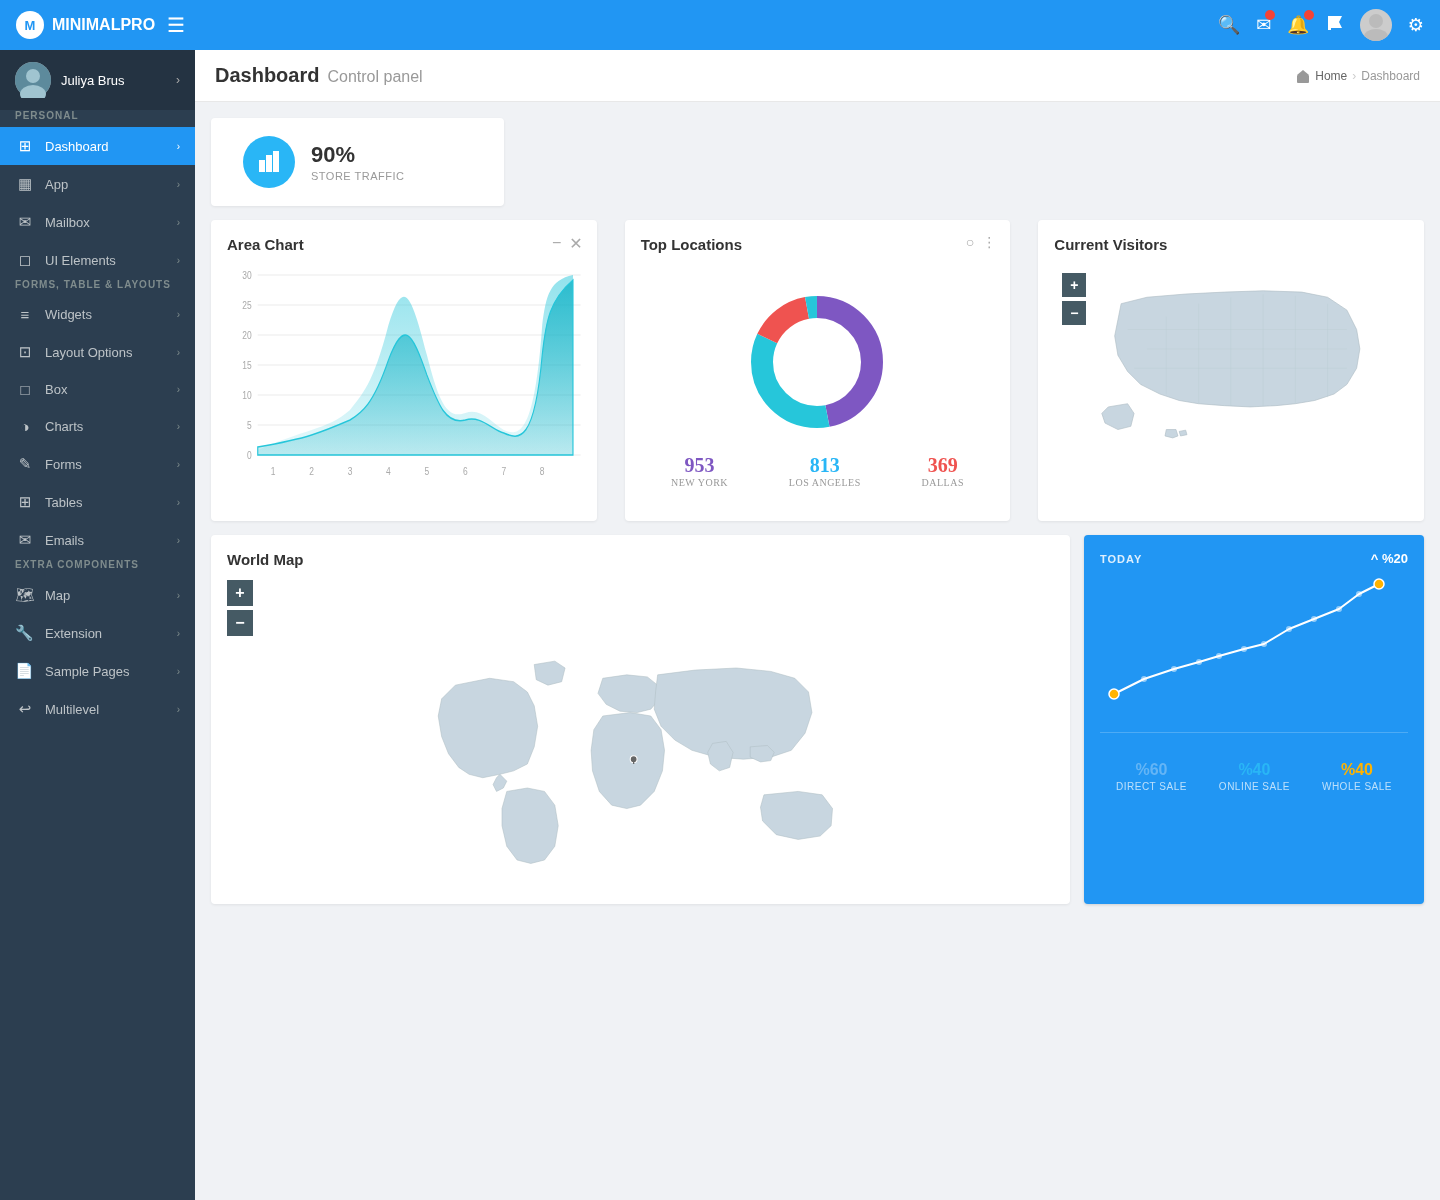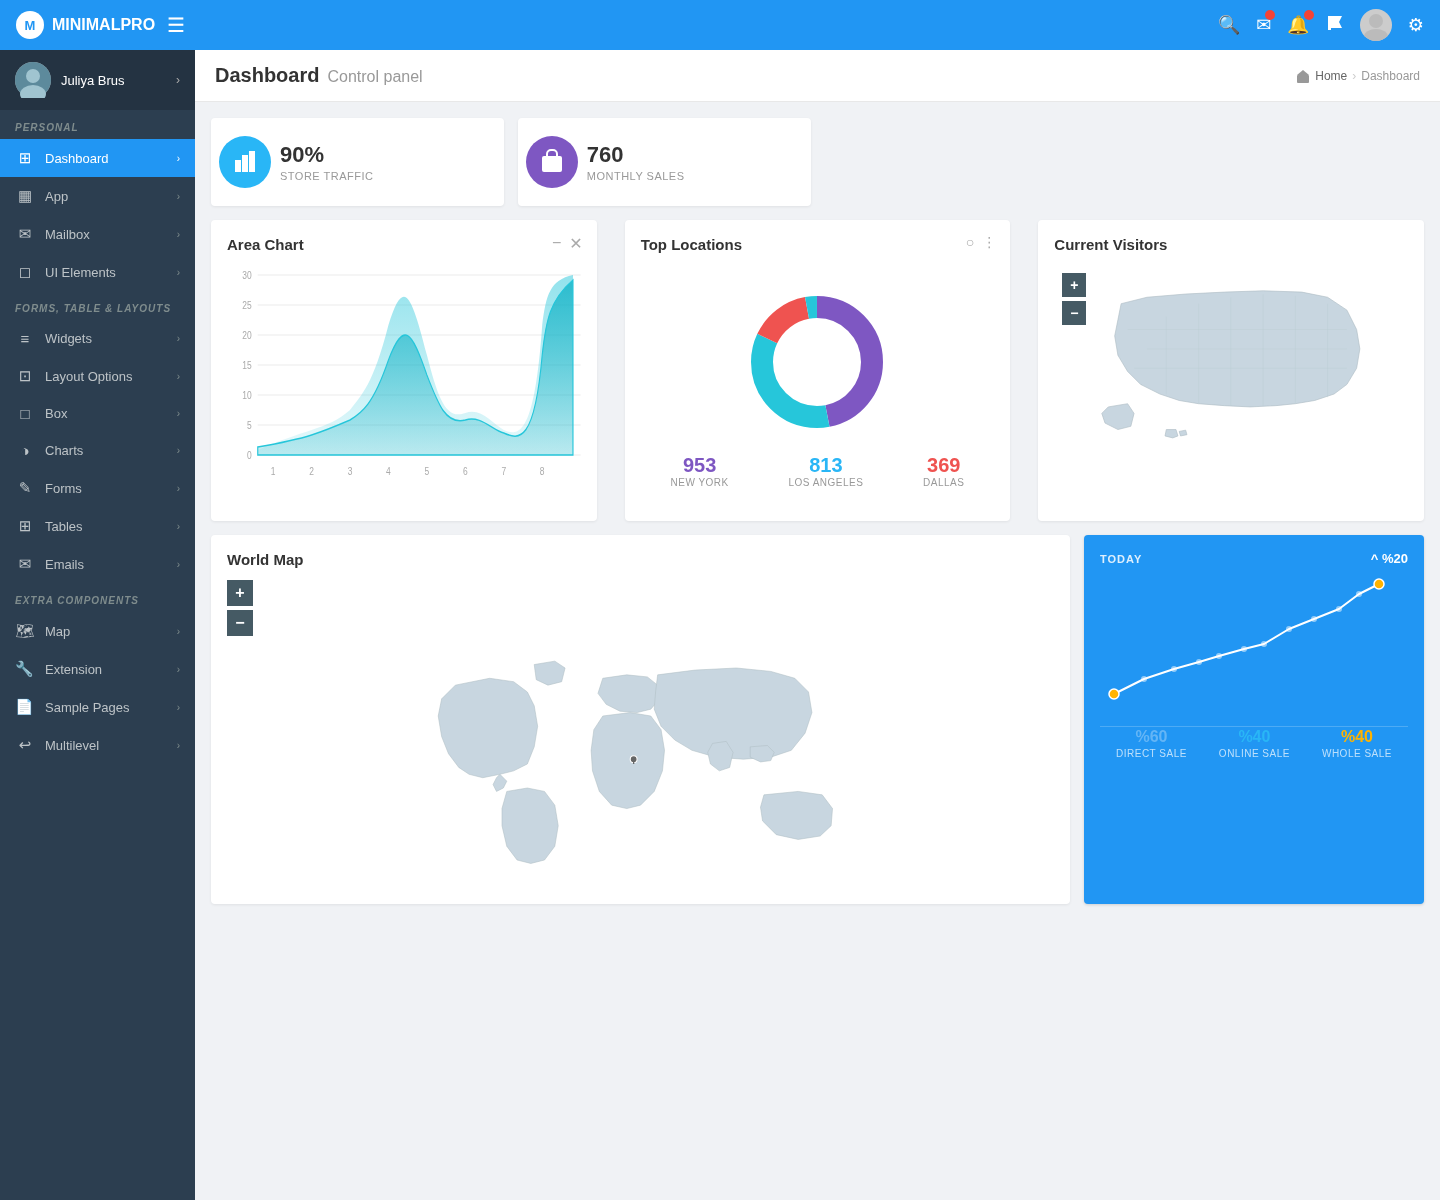--- a/index.html
+++ b/index.html
@@ -49,23 +49,22 @@
     }
     .user-avatar { width: 36px; height: 36px; border-radius: 50%; background: #aaa; }
     .user-name { font-size: 13px; font-weight: 500; color: white; }
     .user-chevron { margin-left: auto; color: #aaa; font-size: 12px; }
 
     .sidebar-section-label {
       font-size: 10px;
       font-weight: 700;
       color: #7f8c8d;
       text-transform: uppercase;
-      padding: 12px 15px 6px;
+      padding: 0 15px 6px;
       letter-spacing: 1px;
-      font-style: italic;
     }
     .sidebar-item {
       display: flex;
       align-items: center;
       gap: 10px;
       padding: 10px 15px;
       color: #bdc3c7;
       cursor: pointer;
       font-size: 13px;
       transition: background 0.2s;
@@ -101,24 +100,24 @@
     .breadcrumb-sep { color: #ccc; }
 
     
     .content-body { padding: 16px; }
 
     
     .stats-row { display: grid; grid-template-columns: repeat(4, 1fr); gap: 14px; margin-bottom: 14px; }
     .stat-card {
       background: white;
       border-radius: 4px;
-      padding: 18px 8px;
+      padding: 18px 32px;
       display: flex;
       align-items: center;
-      gap: 9px;
+      gap: 16px;
       box-shadow: 0 1px 3px rgba(0,0,0,0.07);
     }
     .stat-icon-circle {
       width: 52px; height: 52px; border-radius: 50%;
       display: flex; align-items: center; justify-content: center;
       font-size: 22px; color: white; flex-shrink: 0;
     }
     .stat-info { display: flex; flex-direction: column; }
     .stat-value { font-size: 22px; font-weight: 700; color: #333; }
     .stat-label { font-size: 11px; color: #999; text-transform: uppercase; letter-spacing: 0.5px; margin-top: 2px; }
@@ -133,42 +132,42 @@
       position: relative;
     }
     .chart-title { font-size: 15px; font-weight: 600; color: #333; margin-bottom: 12px; }
     .chart-controls { position: absolute; top: 14px; right: 14px; display: flex; gap: 8px; color: #aaa; font-size: 16px; cursor: pointer; }
 
     
     .area-chart-container { width: 100%; height: 220px; position: relative; }
     .area-chart-container svg { width: 100%; height: 100%; }
 
     
-    .donut-container { display: flex; flex-direction: column; align-items: center; justify-content: center; height: 240px; }
+    .donut-container { display: flex; flex-direction: column; align-items: center; justify-content: center; height: 240px; font-family: Liberation Serif, serif; }
     .donut-labels { display: flex; justify-content: space-around; width: 100%; margin-top: 12px; }
     .donut-label { text-align: center; }
     .donut-value { font-size: 20px; font-weight: 700; }
     .donut-city { font-size: 10px; color: #999; text-transform: uppercase; letter-spacing: 0.5px; }
 
     
     .map-container { height: 200px; position: relative; display: flex; align-items: center; justify-content: center; }
 
     
     .bottom-row { display: grid; grid-template-columns: 1fr 340px; gap: 14px; }
     .world-map-card { background: white; border-radius: 4px; box-shadow: 0 1px 3px rgba(0,0,0,0.07); padding: 16px; min-height: 280px; }
     .world-map-title { font-size: 15px; font-weight: 600; color: #333; margin-bottom: 12px; }
     .zoom-btn { width: 26px; height: 26px; background: #455a64; color: white; border: none; cursor: pointer; font-size: 16px; display: flex; align-items: center; justify-content: center; font-weight: 700; }
 
     
     .today-card { background: #2196F3; border-radius: 4px; box-shadow: 0 1px 3px rgba(0,0,0,0.15); padding: 16px; position: relative; overflow: hidden; }
     .today-header { display: flex; justify-content: space-between; align-items: center; margin-bottom: 8px; }
     .today-label { color: rgba(255,255,255,0.85); font-size: 11px; font-weight: 700; text-transform: uppercase; letter-spacing: 1px; }
     .today-percent { color: white; font-size: 13px; font-weight: 600; }
     .today-chart { height: 140px; }
-    .today-stats { display: flex; justify-content: space-around; margin-top: 12px; border-top: 1px solid rgba(255,255,255,0.2); padding-top: 1px; }
+    .today-stats { display: flex; justify-content: space-around; margin-top: 18px; border-top: 1px solid rgba(255,255,255,0.2); padding-top: 28px; }
     .today-stat { text-align: center; }
     .today-stat-value { font-size: 16px; font-weight: 700; }
     .today-stat-label { font-size: 10px; color: rgba(255,255,255,0.7); text-transform: uppercase; letter-spacing: 0.5px; margin-top: 2px; text-align: right; }
 
     .top-locations-card { }
     .current-visitors-card { }
   </style>
 </head>
 <body>
 
@@ -331,32 +330,20 @@
       <div class="stat-icon-circle" style="background:#29b6f6">
         <svg width="28" height="28" viewBox="0 0 28 28" fill="white">
                 <rect x="4" y="12" width="6" height="12"></rect>
                 <rect x="11" y="7" width="6" height="17"></rect>
                 <rect x="18" y="3" width="6" height="21"></rect>
               </svg>
       </div>
       <div class="stat-info">
         <span class="stat-value">90%</span>
         <span class="stat-label">STORE TRAFFIC</span>
-      </div>
-    </div>
-          <div class="stat-card">
-      <div class="stat-icon-circle" style="background:#7e57c2">
-        <svg width="28" height="28" viewBox="0 0 28 28" fill="white">
-                <rect x="4" y="8" width="20" height="16" rx="2"></rect>
-                <path d="M9 8 V6 C9 3.8 10.8 2 13 2 H15 C17.2 2 19 3.8 19 6 V8" stroke="white" stroke-width="2" fill="none"></path>
-              </svg>
-      </div>
-      <div class="stat-info">
-        <span class="stat-value">760</span>
-        <span class="stat-label">MONTHLY SALES</span>
       </div>
     </div>
         </div>
 
       <div class="charts-row">
 
         <div class="chart-card">
           <div class="chart-title">Area Chart</div>
           <div class="chart-controls">
             <span>−</span>

